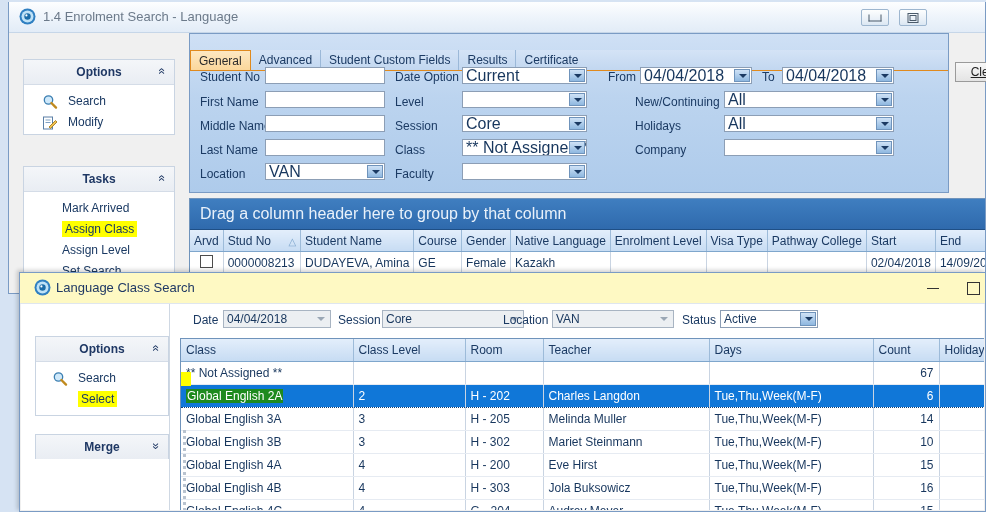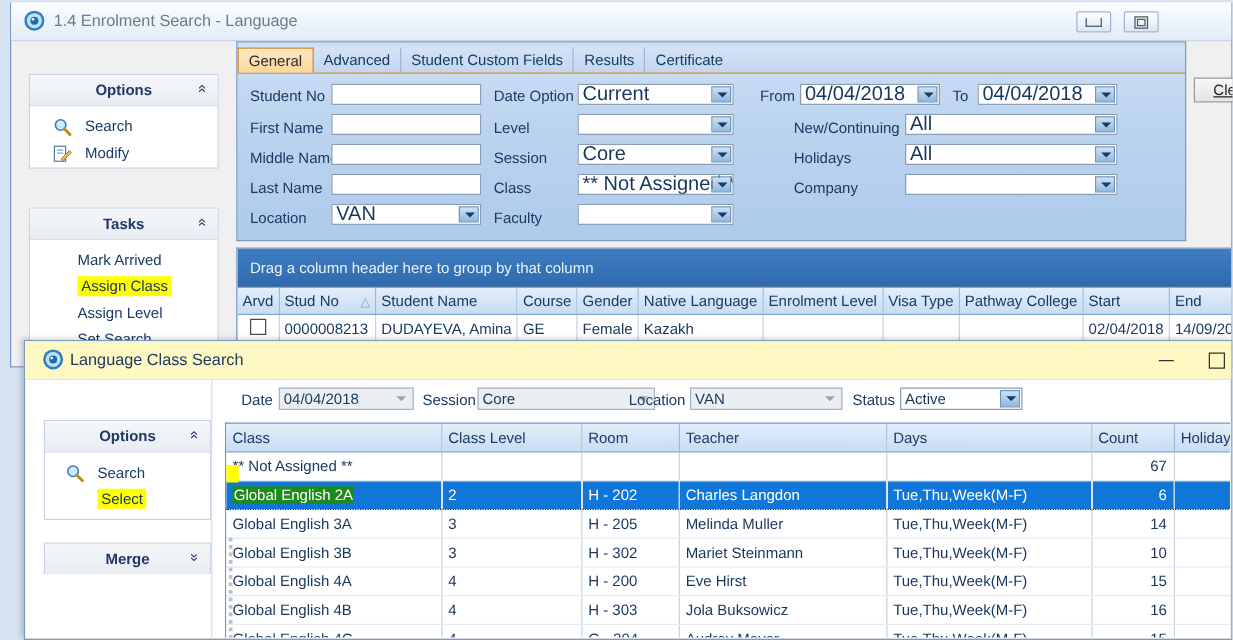--- a/index.html
+++ b/index.html
@@ -77,21 +77,21 @@
   .hl{background:#ffff00;padding:1px 3px;}
 
   
   #win1-form{
     position:absolute;left:180px;top:31px;width:760px;height:160px;
     background:linear-gradient(to bottom,#cfe0f5 0%,#bcd4ef 40%,#aecbeb 100%);
     border:1px solid #7a9bc4;
     box-sizing:border-box;
   }
   #tabrow{
-    position:absolute;left:0;top:4px;right:0;height:21px;
+    position:absolute;left:0;top:16px;right:0;height:21px;
     background:linear-gradient(to bottom,#d4e3f6,#c2d7f0);
     border-bottom:1px solid #e08a1e;
     box-sizing:border-box;
     text-align:center;
   }
   .tab{
     position:relative;float:left;height:20px;line-height:20px;
     padding:0 8px;font-size:12px;color:#1b3a63;
     border-right:1px solid #9bb8d8;
     box-sizing:border-box;cursor:default;white-space:nowrap;
@@ -132,21 +132,21 @@
 
   
   #grid1{
     position:absolute;left:180px;top:196px;right:0;bottom:0;
     border:1px solid #6f93bb;border-right:none;box-sizing:border-box;
     background:#ffffff;overflow:hidden;
   }
   #groupbar{
     height:30px;background:#3f77b8;
     background:linear-gradient(to bottom,#3f7ec0,#2f6aad);
-    color:#e9f1fa;font-size:12px;line-height:30px;padding-left:10px;
+    color:#e9f1fa;font-size:16px;line-height:30px;padding-left:10px;
     border-bottom:1px solid #1f4f86;
   }
   table.grid{border-collapse:collapse;table-layout:fixed;font-size:12px;}
   table.grid th{
     background:linear-gradient(to bottom,#e3eefb 0%,#c7dcf3 100%);
     border-right:1px solid #9dbbd9;border-bottom:1px solid #7fa6cc;
     color:#1b3a63;font-weight:normal;text-align:left;
     padding:2px 4px;height:17px;white-space:nowrap;overflow:hidden;
   }
   table.grid td{

